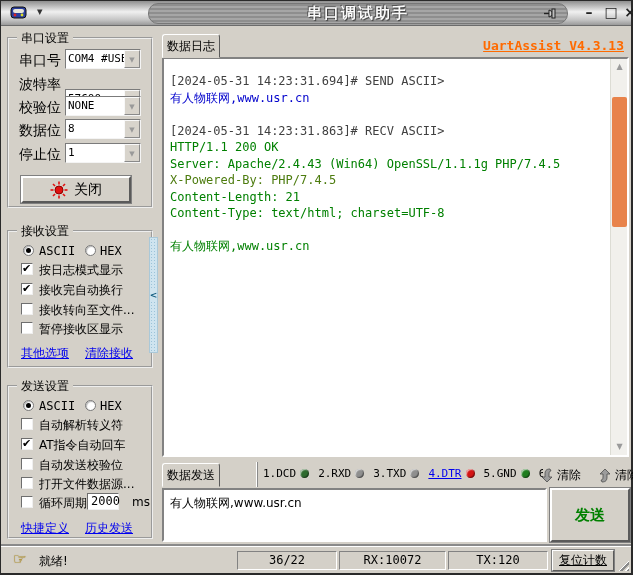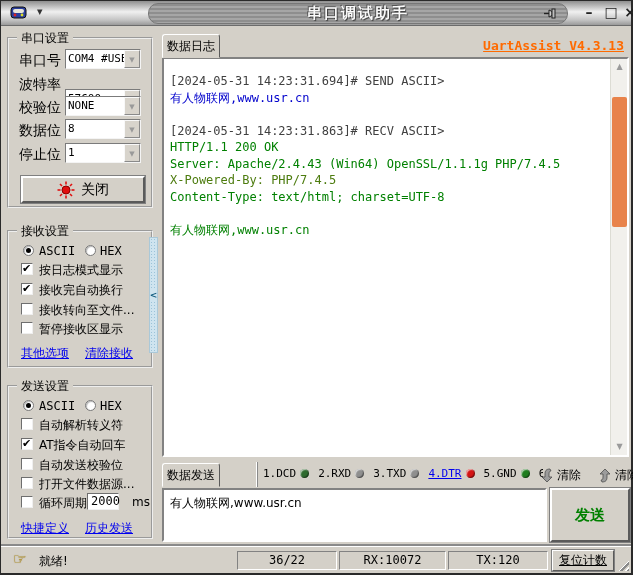--- a/index.html
+++ b/index.html
@@ -159,21 +159,21 @@
   <span class="flabel" style="left:18px; top:121px;">数据位</span>
   <div class="combo" style="left:64px; top:118px;">
     <div class="combo-txt">8</div>
     <div class="combo-btn">▼</div>
   </div>
   <span class="flabel" style="left:18px; top:145px;">停止位</span>
   <div class="combo" style="left:64px; top:142px;">
     <div class="combo-txt">1</div>
     <div class="combo-btn">▼</div>
   </div>
-  <div class="btn3d" style="left:20px; top:175px; width:124px; height:27px; font-size:14px; gap:6px;">
+  <div class="btn3d" style="left:20px; top:175px; width:110px; height:27px; font-size:14px; gap:6px;">
     <svg width="18" height="18" viewBox="0 0 18 18">
       <g stroke="#e01010" stroke-width="1.6">
         <line x1="9" y1="0.5" x2="9" y2="3.5"></line>
           <line x1="9" y1="14.5" x2="9" y2="17.5"></line>
         <line x1="0.5" y1="9" x2="3.5" y2="9"></line>
           <line x1="14.5" y1="9" x2="17.5" y2="9"></line>
         <line x1="3" y1="3" x2="5" y2="5"></line>
           <line x1="13" y1="13" x2="15" y2="15"></line>
         <line x1="3" y1="15" x2="5" y2="13"></line>
           <line x1="13" y1="5" x2="15" y2="3"></line>
@@ -234,20 +234,21 @@
 
   <div class="logbox">
     <div class="loglines">
       <div class="logline" style="color: rgb(64, 64, 64);">[2024-05-31 14:23:31.694]# SEND ASCII&gt;</div>
       <div class="logline" style="color: rgb(0, 0, 204);">有人物联网,www.usr.cn</div>
       <div class="logline" style="color: rgb(0, 0, 0);"></div>
       <div class="logline" style="color: rgb(64, 64, 64);">[2024-05-31 14:23:31.863]# RECV ASCII&gt;</div>
       <div class="logline" style="color: rgb(0, 128, 0);">HTTP/1.1 200 OK</div>
       <div class="logline" style="color: rgb(0, 128, 0);">Server: Apache/2.4.43 (Win64) OpenSSL/1.1.1g PHP/7.4.5</div>
       <div class="logline" style="color: #4d7c0f;">X-Powered-By: PHP/7.4.5</div>
+      <div class="logline" style="color: rgb(0, 128, 0);">Content-Length: 21</div>
       <div class="logline" style="color: rgb(0, 128, 0);">Content-Type: text/html; charset=UTF-8</div>
       <div class="logline" style="color: rgb(0, 0, 0);"></div>
       <div class="logline" style="color: rgb(0, 128, 0);">有人物联网,www.usr.cn</div>
     </div>
     <div class="vsb">
       <div class="vsb-up">▲</div>
       <div class="vsb-thumb" style="background: rgb(232, 131, 75);"></div>
       <div class="vsb-dn">▼</div>
     </div>
   </div>

